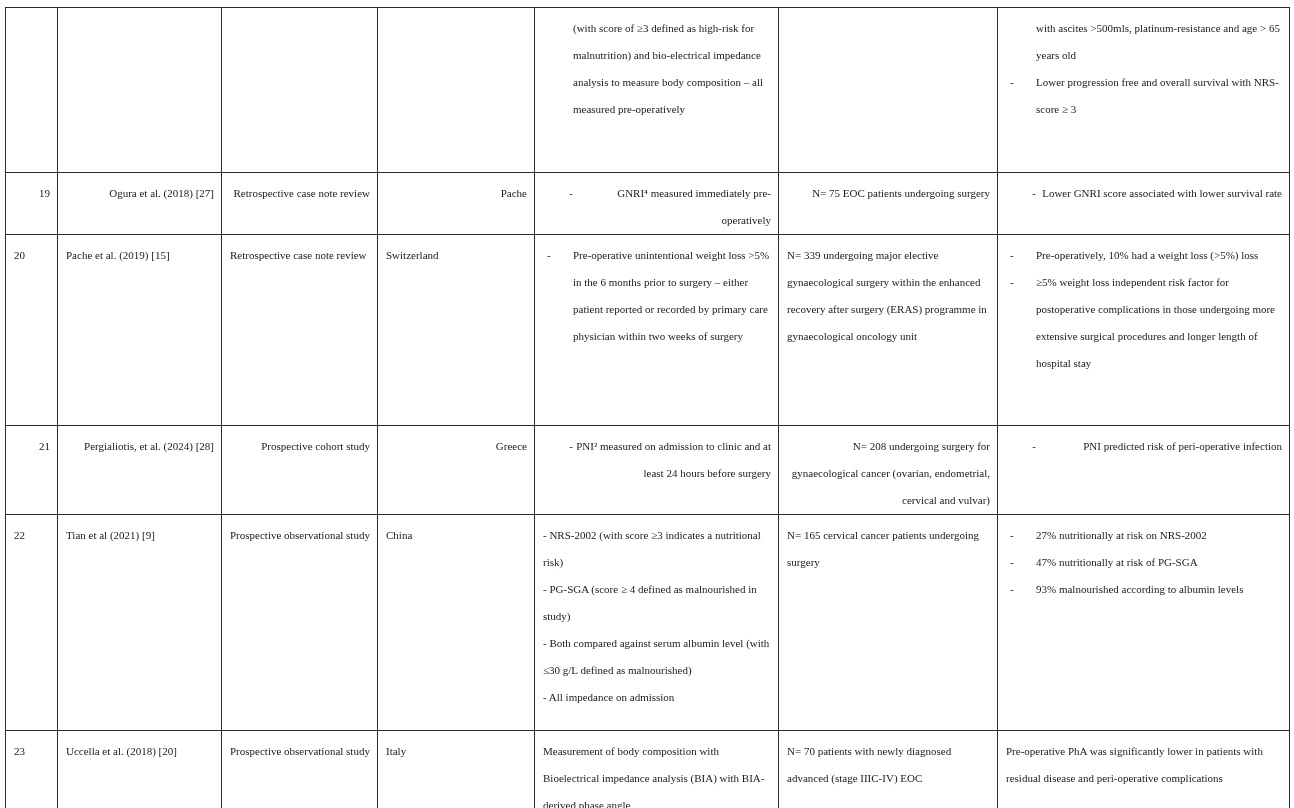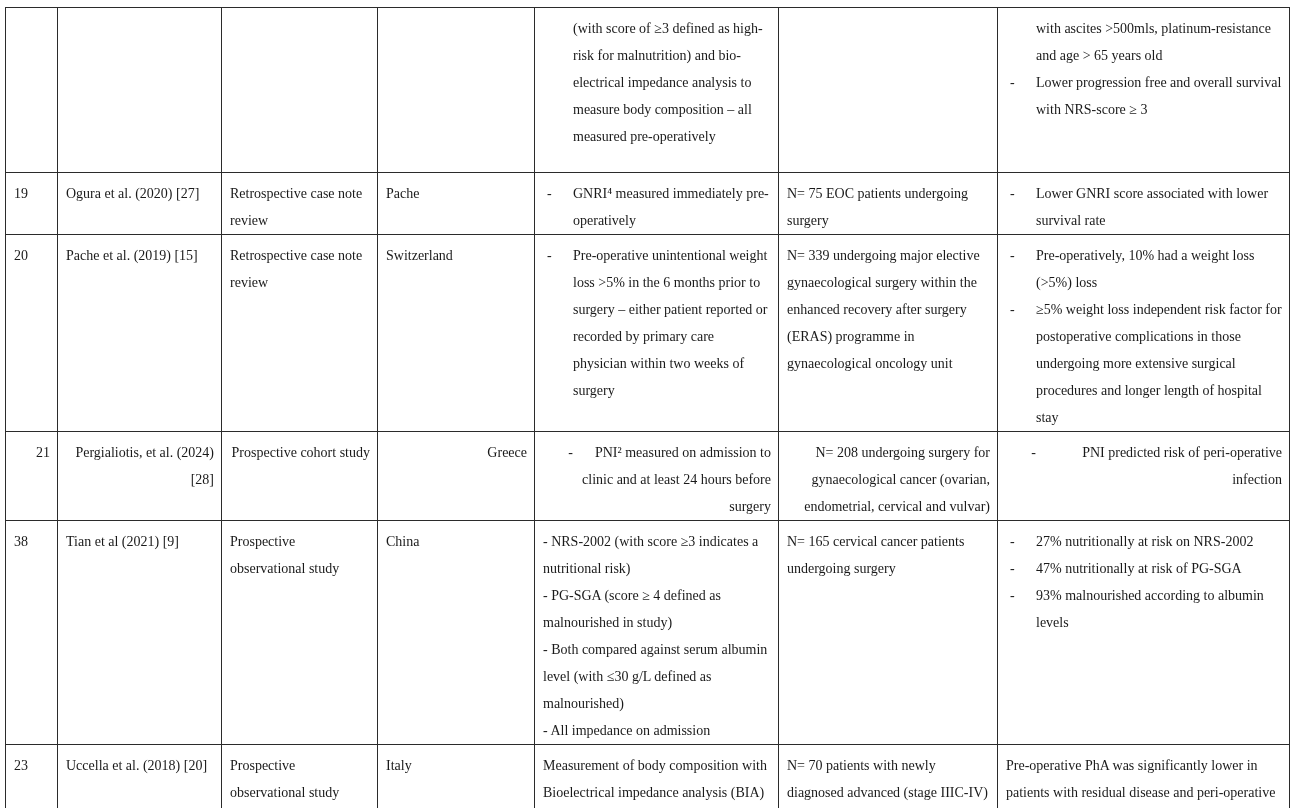--- a/index.html
+++ b/index.html
@@ -1,21 +1,21 @@
 <!DOCTYPE html>
 <html><head>
   <meta charset="utf-8">
   <style>
     html, body { margin: 0; padding: 0; background: #ffffff; }
     body { width: 1294px; height: 808px; overflow: hidden; position: relative;
            font-family: "Liberation Serif", "DejaVu Serif", serif; color: #1a1a1a; }
     table.doc { position: absolute; left: 5px; top: 7px; border-collapse: collapse;
                 table-layout: fixed; width: 1284px; }
     table.doc td { border: 1.3px solid #2b2b2b; vertical-align: top; padding: 7px 7px 0 8px;
-                   font-size: 14px; line-height: 27px; box-sizing: border-box; font-family: Liberation Serif, serif; }
+                   font-size: 11px; line-height: 27px; box-sizing: border-box; font-family: Liberation Serif, serif; }
     .c0 { width: 52px; } .c1 { width: 164px; } .c2 { width: 156px; } .c3 { width: 157px; }
     .c4 { width: 244px; } .c5 { width: 219px; } .c6 { width: 292px; }
     .bl { display: flex; }
     .bl .dash { width: 30px; flex: 0 0 30px; padding-left: 4px; box-sizing: border-box; }
     .bl .txt { flex: 1; }
     .plain { display: block; }
     .indent { padding-left: 30px; display: block; }
   </style>
 </head>
 <body>
@@ -44,23 +44,23 @@
           <div class="bl">
             <span class="dash"></span>
             <span class="txt">with ascites &gt;500mls, platinum-resistance and age &gt; 65 years old</span>
           </div>
           <div class="bl">
             <span class="dash">-</span>
             <span class="txt">Lower progression free and overall survival with NRS-score ≥ 3</span>
           </div>
         </td>
       </tr>
-      <tr style="height: 55px;">
+      <tr style="height: 55px; text-align: right;">
         <td><span>19</span></td>
-        <td><span>Ogura et al. (2020) [27]</span></td>
+        <td><span>Ogura et al. (2018) [27]</span></td>
         <td><span>Retrospective case note review</span></td>
         <td><span>Pache</span></td>
         <td>
           <div class="bl">
             <span class="dash">-</span>
             <span class="txt">GNRI⁴ measured immediately pre-operatively</span>
           </div>
         </td>
         <td><span>N= 75 EOC patients undergoing surgery</span></td>
         <td>
@@ -106,21 +106,21 @@
         </td>
         <td><span>N= 208 undergoing surgery for gynaecological cancer (ovarian, endometrial, cervical and vulvar)</span></td>
         <td>
           <div class="bl">
             <span class="dash">-</span>
             <span class="txt">PNI predicted risk of peri-operative infection</span>
           </div>
         </td>
       </tr>
       <tr style="height: 216px;">
-        <td><span>38</span></td>
+        <td><span>22</span></td>
         <td><span>Tian et al (2021) [9]</span></td>
         <td><span>Prospective observational study</span></td>
         <td><span>China</span></td>
         <td>
           <span class="plain">- NRS-2002 (with score ≥3 indicates a nutritional risk)</span>
           <span class="plain">- PG-SGA (score ≥ 4 defined as malnourished in study)</span>
           <span class="plain">- Both compared against serum albumin level (with ≤30 g/L defined as malnourished)</span>
           <span class="plain">- All impedance on admission</span>
         </td>
         <td><span>N= 165 cervical cancer patients undergoing surgery</span></td>

